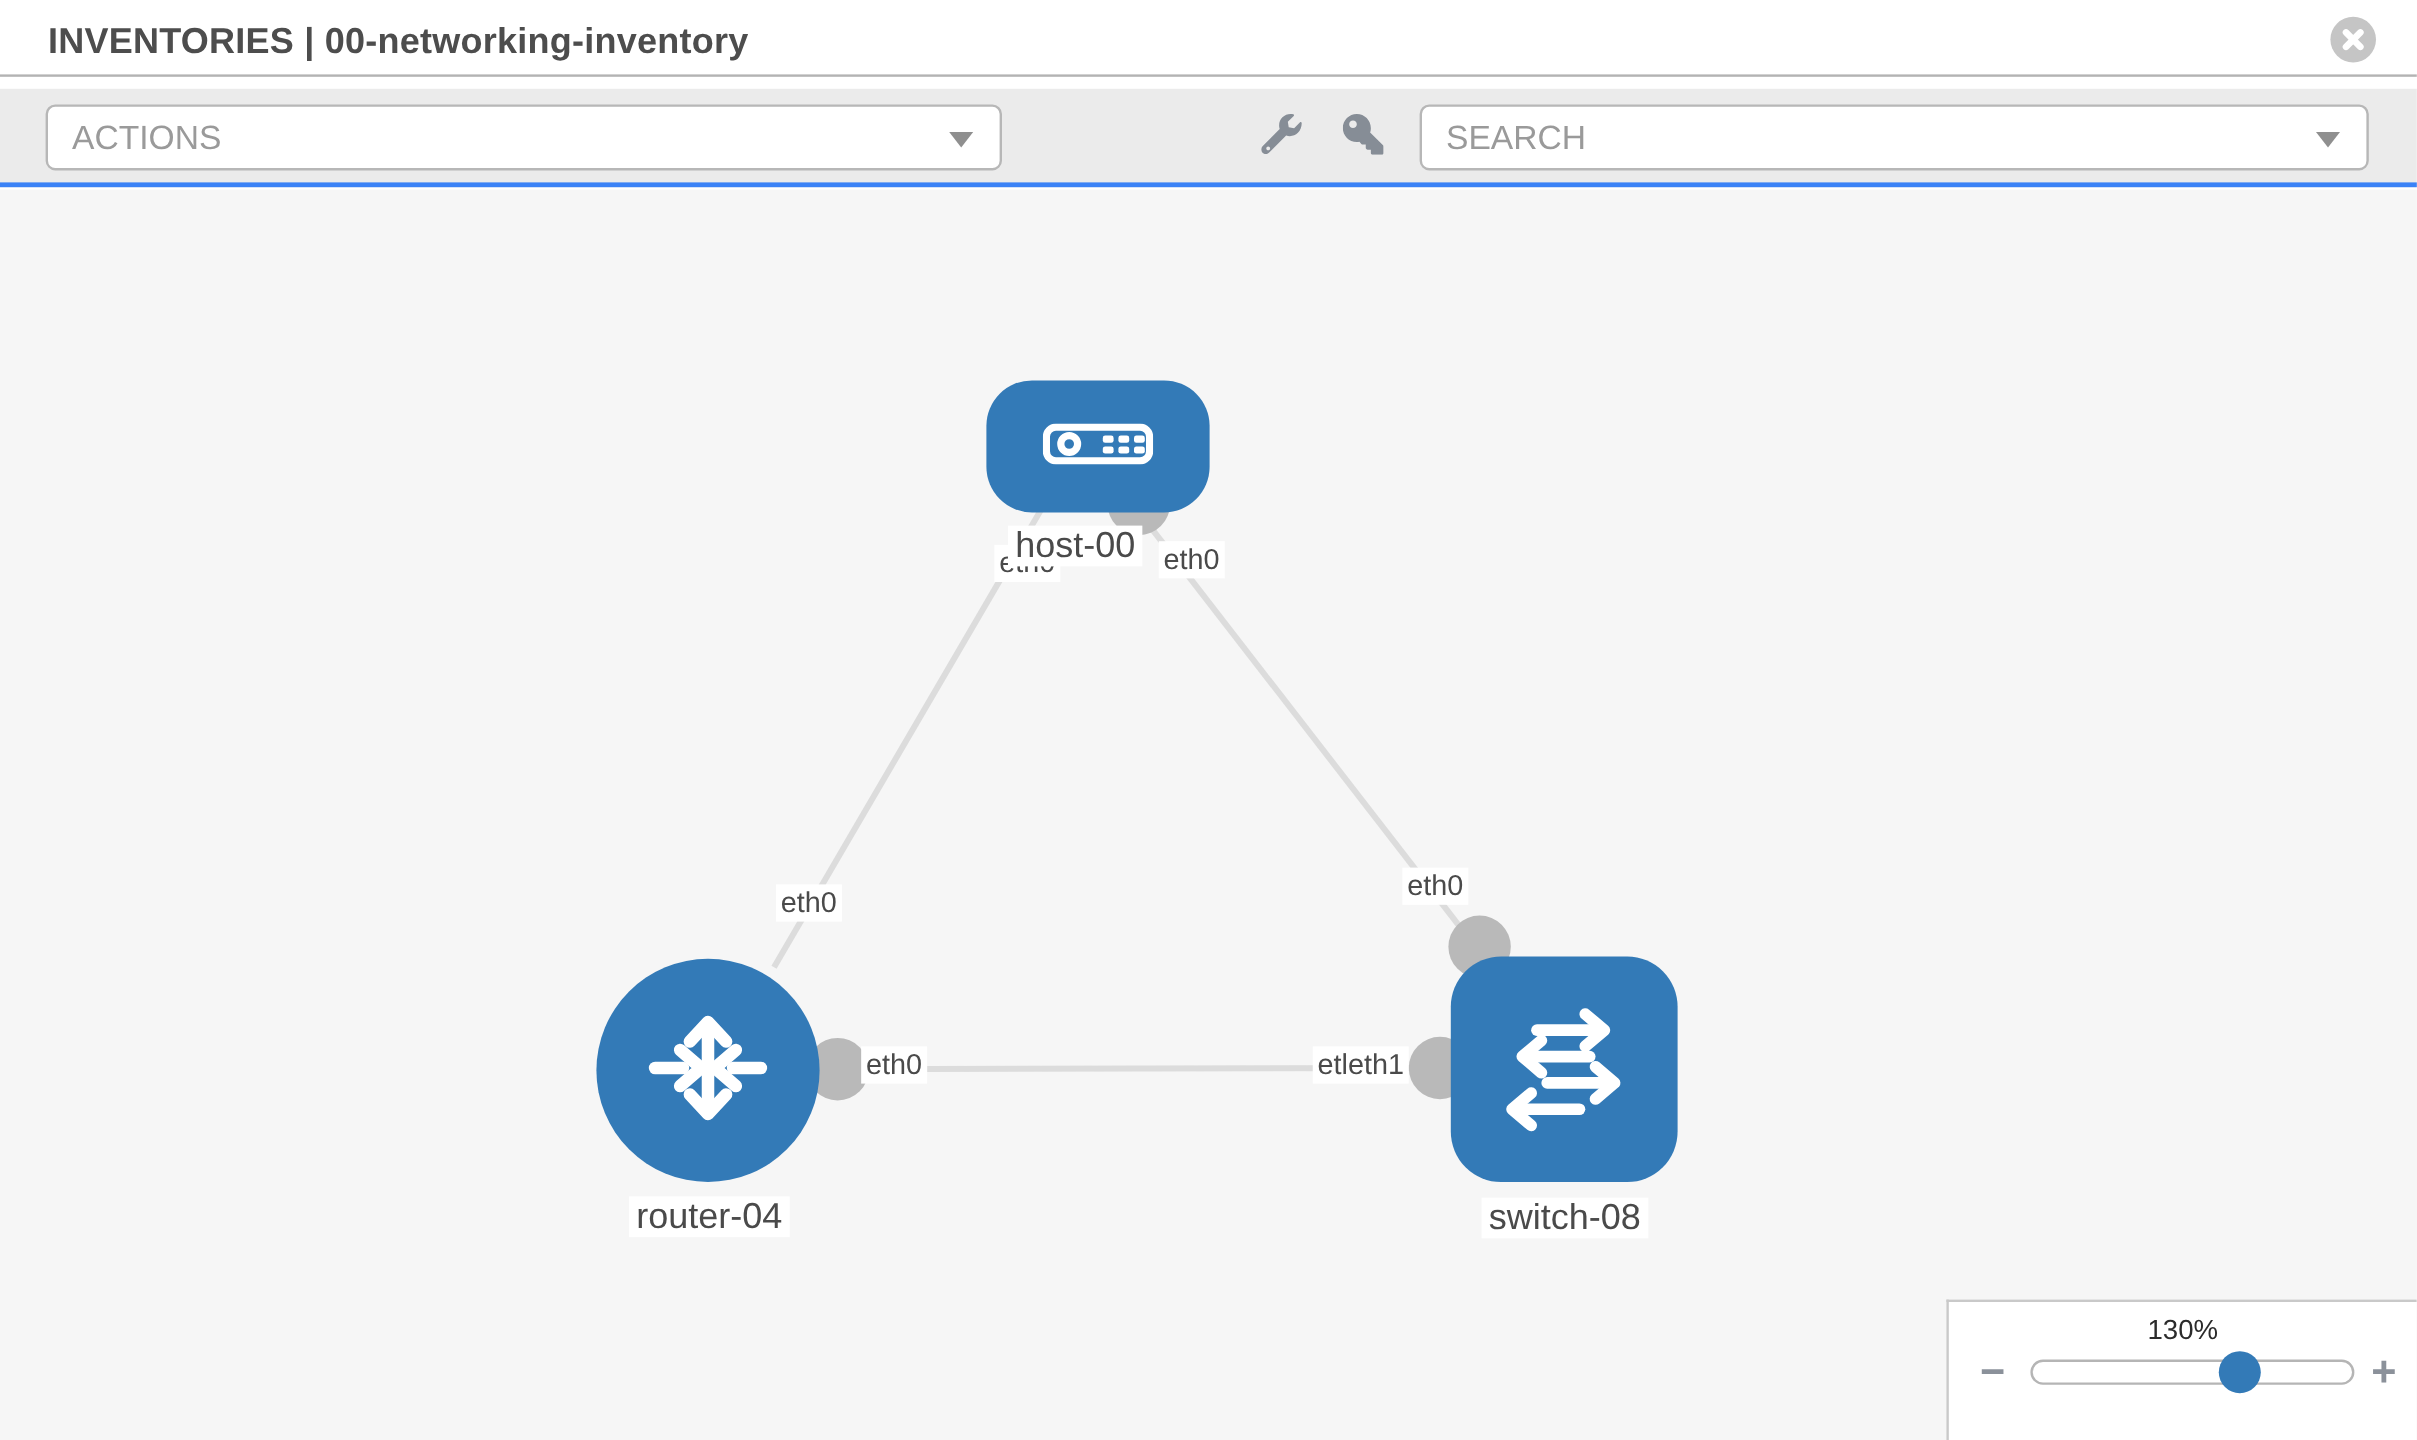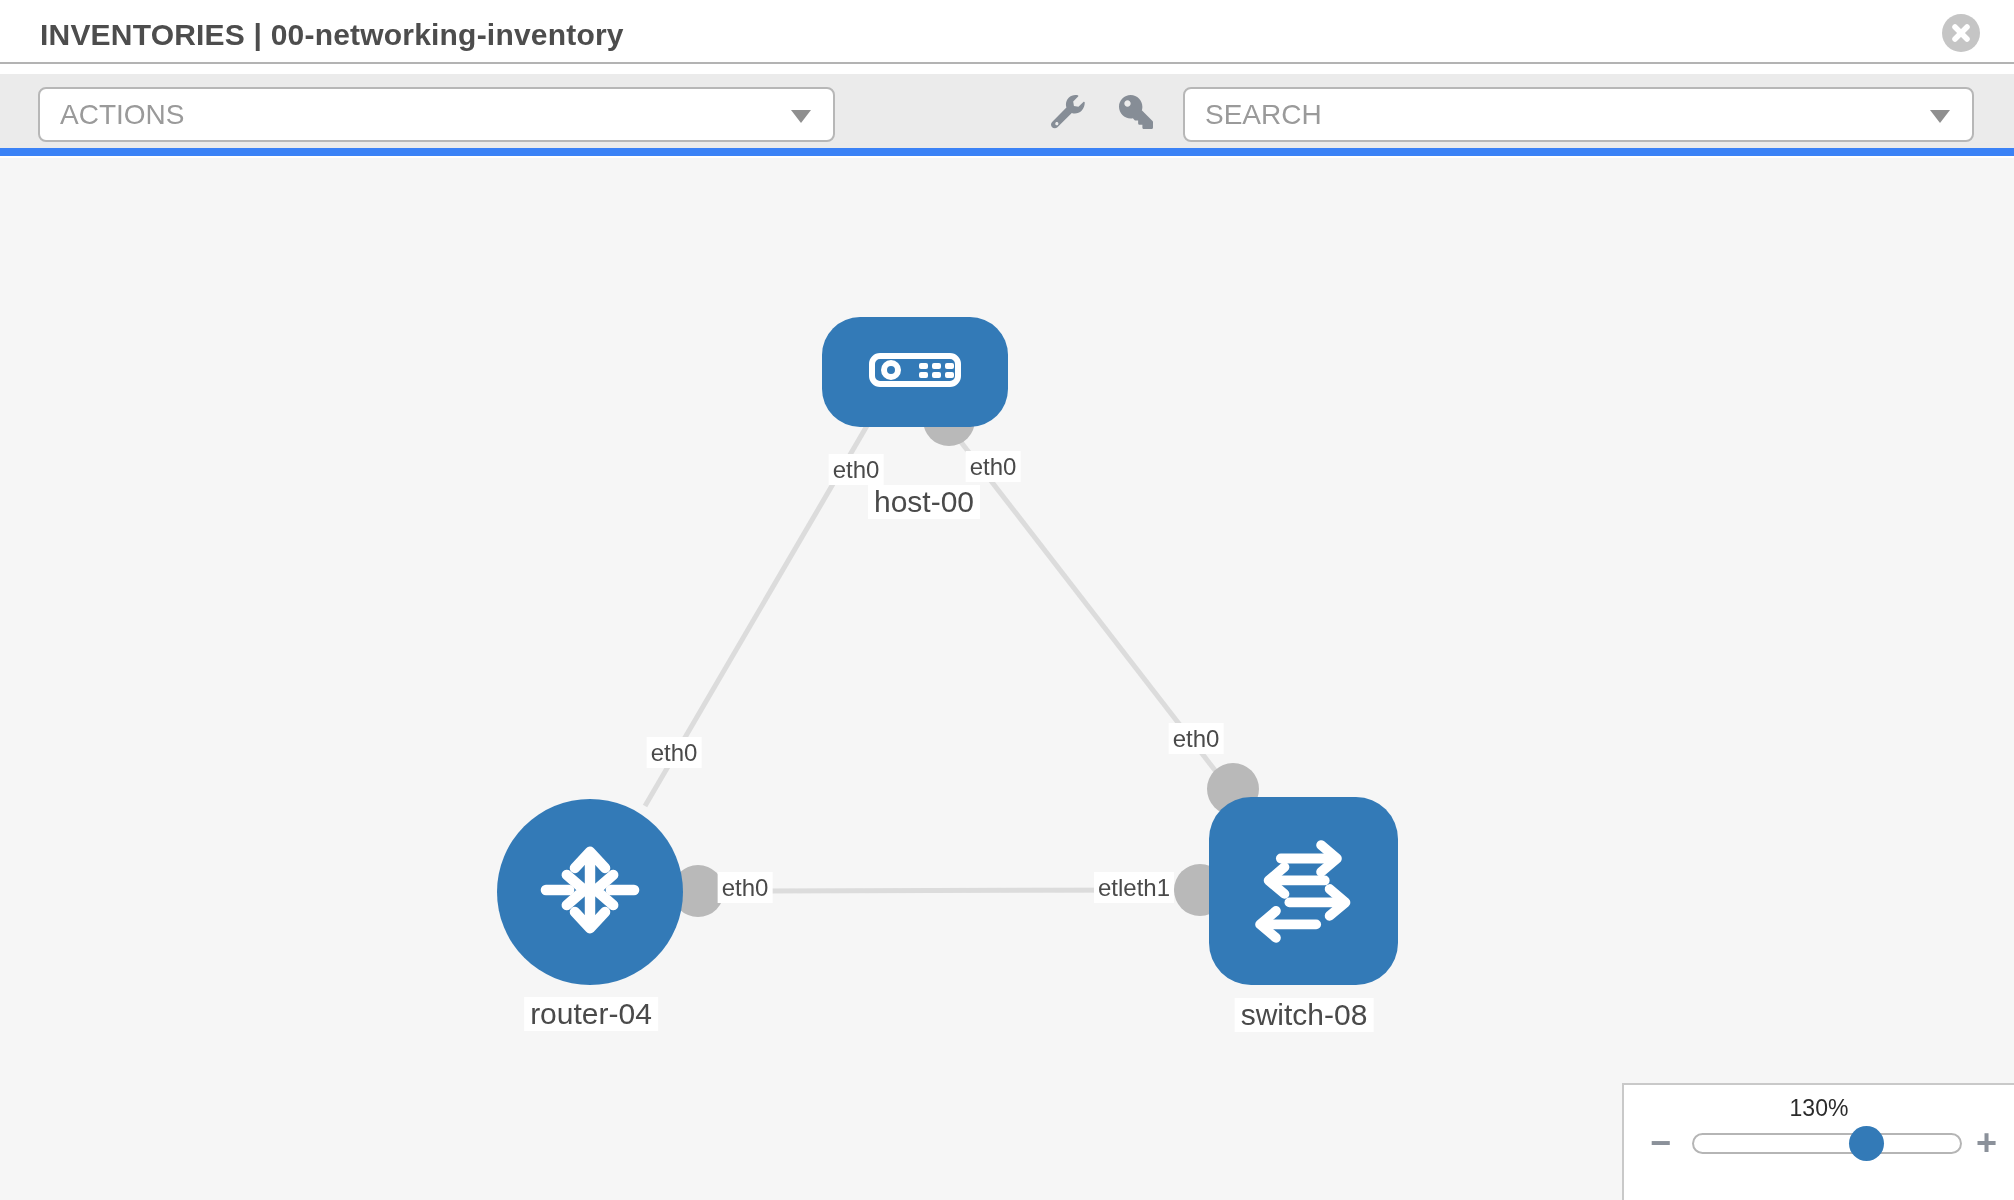--- a/index.html
+++ b/index.html
@@ -10,21 +10,21 @@
   .header { position:absolute; left:0; top:0; width:2014px; height:64px;
             background:#fff; border-bottom:2px solid #b3b3b3; }
   .header-title { position:absolute; left:40px; top:0; line-height:70px;
                   font-size:30px; font-weight:700; color:#4d4d4d; letter-spacing:.2px; }
   .close-btn { position:absolute; right:34px; top:14px; width:38px; height:38px;
                border-radius:50%; background:#c5c5c5; cursor:pointer; }
   .close-btn svg { position:absolute; left:9px; top:9px; }
 
   
   .toolbar { position:absolute; left:0; top:74px; width:2014px; height:82px;
-             background:#ebebeb; border-bottom:8px solid #3b82f6; }
+             background:#ebebeb; border-bottom:4px solid #3b82f6; }
   .select-box { position:absolute; top:13px; height:55px; background:#fff;
                 border:2px solid #b7b7b7; border-radius:8px; cursor:pointer; }
   .select-box .ph { position:absolute; left:20px; top:0; line-height:51px;
                     font-size:28px; color:#9a9a9a; }
   .select-box .caret { position:absolute; right:22px; top:21px; width:0; height:0;
                        border-left:10px solid transparent; border-right:10px solid transparent;
                        border-top:13px solid #8f8f8f; }
   .actions-box { left:38px;  width:797px; }
   .search-box  { left:1183px; width:791px; }
   .tool-icon { position:absolute; top:14px; width:52px; height:52px; cursor:pointer;
@@ -170,21 +170,21 @@
     </span>
   </div>
 
   <div class="iface-label" style="left:856px;  top:296px;">eth0</div>
   <div class="iface-label" style="left:993px;  top:293px;">eth0</div>
   <div class="iface-label" style="left:674px;  top:579px;">eth0</div>
   <div class="iface-label" style="left:1196px; top:565px;">eth0</div>
   <div class="iface-label" style="left:745px;  top:714px;">eth0</div>
   <div class="iface-label" style="left:1134px; top:714px;text-align:center;">etleth1</div>
 
-  <div class="node-label" style="left:924px;  top:280px;margin-top:47px;">host-00</div>
+  <div class="node-label" style="left:896px;  top:280px;">host-00</div>
   <div class="node-label" style="left:591px;  top:839px;">router-04</div>
   <div class="node-label" style="left:1304px; top:840px;">switch-08</div>
 
   <div class="zoom-panel">
     <div class="zoom-value">130%</div>
     <div class="zoom-minus">−</div>
     <div class="zoom-track"></div>
     <div class="zoom-handle"></div>
     <div class="zoom-plus">+</div>
   </div>

